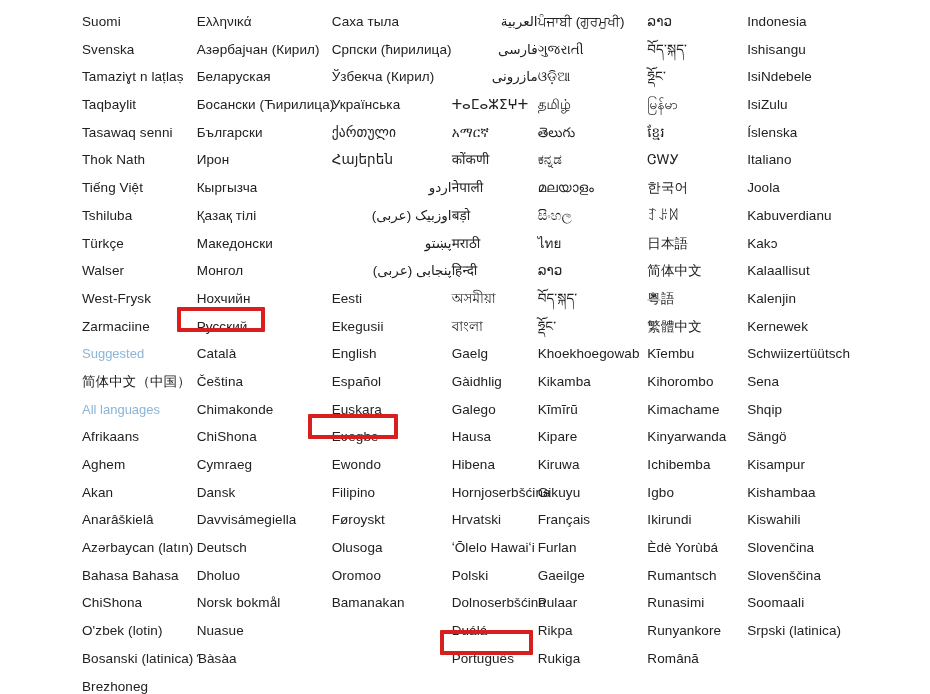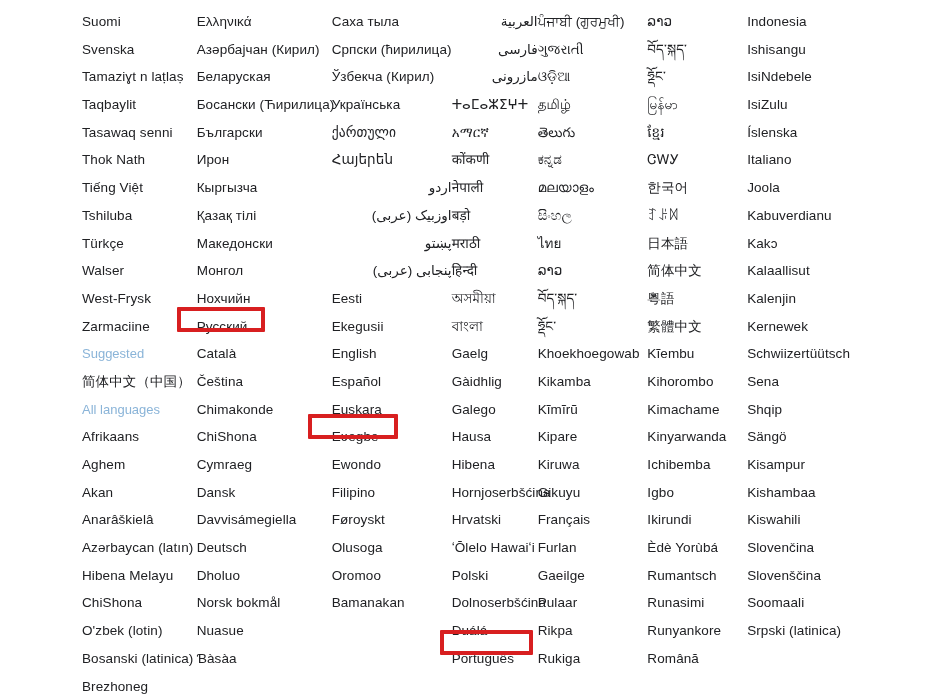--- a/index.html
+++ b/index.html
@@ -104,21 +104,21 @@
         <div class="lang-item">West-Frysk</div>
         <div class="lang-item">Zarmaciine</div>
         <div class="section-label">Suggested</div>
         <div class="lang-item">简体中文（中国）</div>
         <div class="section-label">All languages</div>
         <div class="lang-item">Afrikaans</div>
         <div class="lang-item">Aghem</div>
         <div class="lang-item">Akan</div>
         <div class="lang-item">Anarâškielâ</div>
         <div class="lang-item">Azərbaycan (latın)</div>
-        <div class="lang-item">Hibena Melayu</div>
+        <div class="lang-item">Bahasa Bahasa</div>
         <div class="lang-item">ChiShona</div>
         <div class="lang-item">O'zbek (lotin)</div>
         <div class="lang-item">Bosanski (latinica)</div>
         <div class="lang-item">Brezhoneg</div>
       </div>
       <div class="lang-column col-1">
         <div class="lang-item">Ελληνικά</div>
         <div class="lang-item">Азәрбајчан (Кирил)</div>
         <div class="lang-item">Беларуская</div>
         <div class="lang-item">Босански (Ћирилица)</div>

